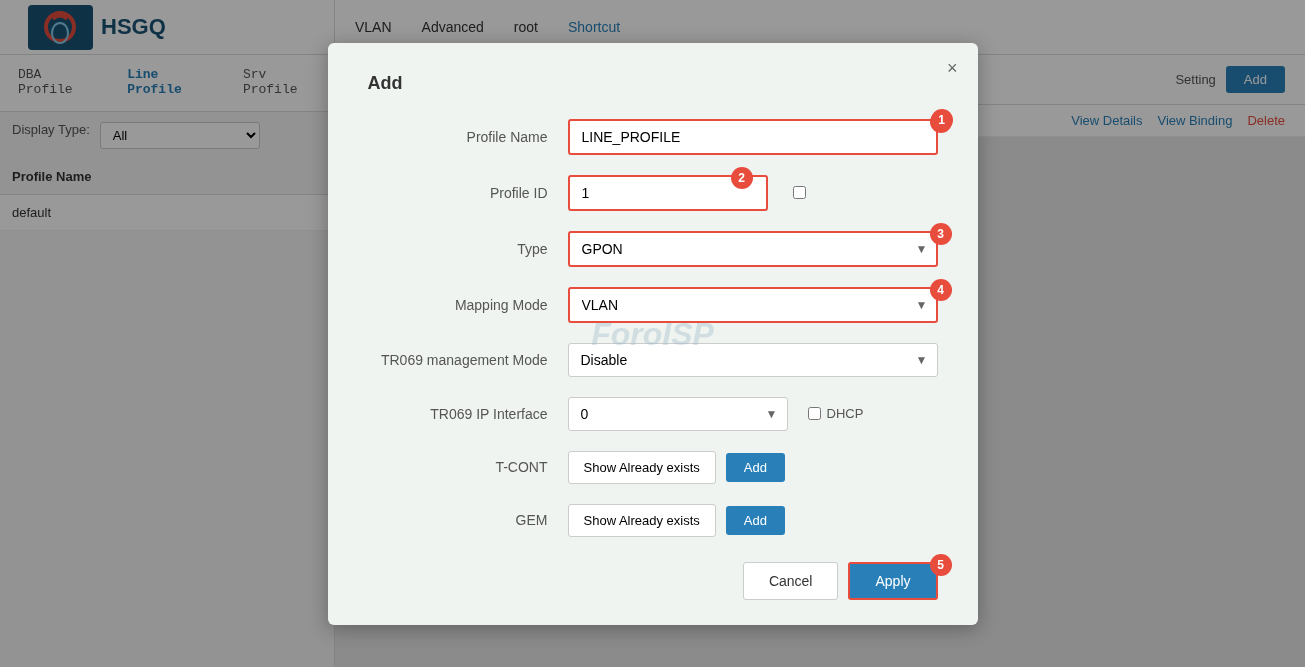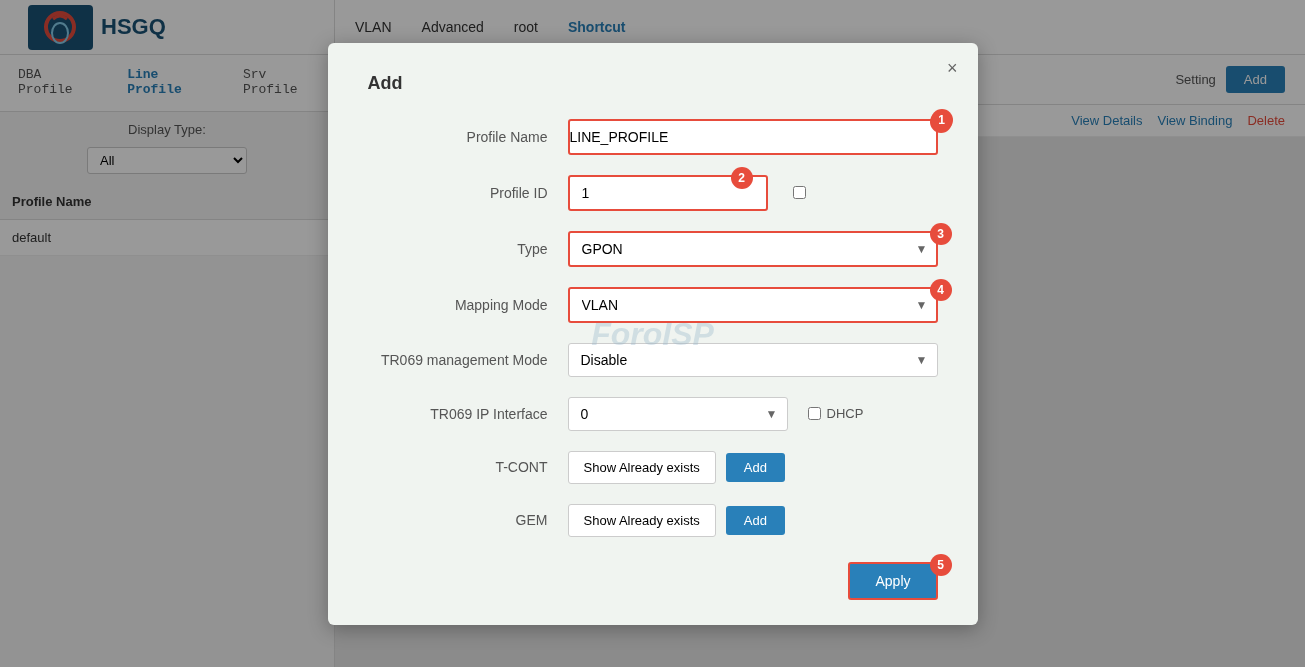--- a/index.html
+++ b/index.html
@@ -18,37 +18,37 @@
       width: 65px; height: 45px; background: #1a5276; border-radius: 4px;
       display: flex; align-items: center; justify-content: center; position: relative; overflow: hidden;
     }
     .logo-text {
       font-size: 22px; font-weight: bold; color: #1a5276; margin-left: 8px;
     }
     .nav-links {
       display: flex; align-items: center; padding-left: 20px; gap: 30px; flex: 1;
     }
     .nav-link { color: #333; text-decoration: none; font-size: 14px; }
-    .nav-link.blue { color: #2980b9; font-weight: bold; }
+    .nav-link.blue { color: #2980b9; }
 
     
     .sidebar {
       position: absolute; top: 55px; left: 0; width: 335px; bottom: 0;
       background: #f5f5f5; border-right: 1px solid #ddd;
     }
     .tab-bar {
       display: flex; background: #fff; border-bottom: 1px solid #ddd; font-family: Liberation Mono, monospace;
     }
     .tab {
       padding: 12px 18px; cursor: pointer; font-size: 13px; color: #555; border-bottom: 2px solid transparent;
     }
     .tab.highlight { color: #2980b9; font-weight: bold; }
 
     .display-type-row {
-      display: flex; align-items: center; padding: 10px 12px; gap: 10px; background: #f5f5f5; flex-direction: column;
+      display: flex; padding: 10px 12px; gap: 10px; background: #f5f5f5;
     }
     .display-type-label { font-size: 13px; color: #555; }
     .display-type-select {
       border: 1px solid #ccc; background: #fff; padding: 4px 8px; font-size: 13px;
       border-radius: 3px; width: 160px;
     }
 
     .profile-name-header {
       padding: 10px 12px; font-weight: bold; font-size: 13px; color: #333;
       border-bottom: 1px solid #ddd; background: #f5f5f5;
@@ -101,21 +101,21 @@
     }
 
     .form-row {
       display: flex; align-items: center; margin-bottom: 20px;
     }
     .form-label {
       width: 200px; text-align: right; padding-right: 20px; font-size: 14px; color: #555;
       flex-shrink: 0;
     }
     .form-input {
-      flex: 1; padding: 8px 0; border: 2px solid #e74c3c; border-radius: 3px;
+      flex: 1; padding: 8px 12px; border: 2px solid #e74c3c; border-radius: 3px;
       font-size: 14px; background: #fff; outline: none;
     }
     .form-select {
       flex: 1; padding: 8px 12px; border: 2px solid #e74c3c; border-radius: 3px;
       font-size: 14px; background: #fff; outline: none; appearance: none;
       cursor: pointer;
     }
     .form-select.normal { border: 1px solid #ccc; }
 
     .select-wrapper {
@@ -322,16 +322,17 @@
     <label class="form-label">GEM</label>
     <div class="tcont-group">
       <button class="show-exists-btn">Show Already exists</button>
       <button class="add-small-btn">Add</button>
     </div>
   </div>
 
   <div class="watermark">ForoISP</div>
 
   <div class="modal-footer" style="position:relative;">
+    <button class="cancel-btn">Cancel</button>
     <button class="apply-btn">Apply</button>
     <span class="badge" style="right: -14px; top: -8px;">5</span>
   </div>
 </div>
 
 </body></html>

